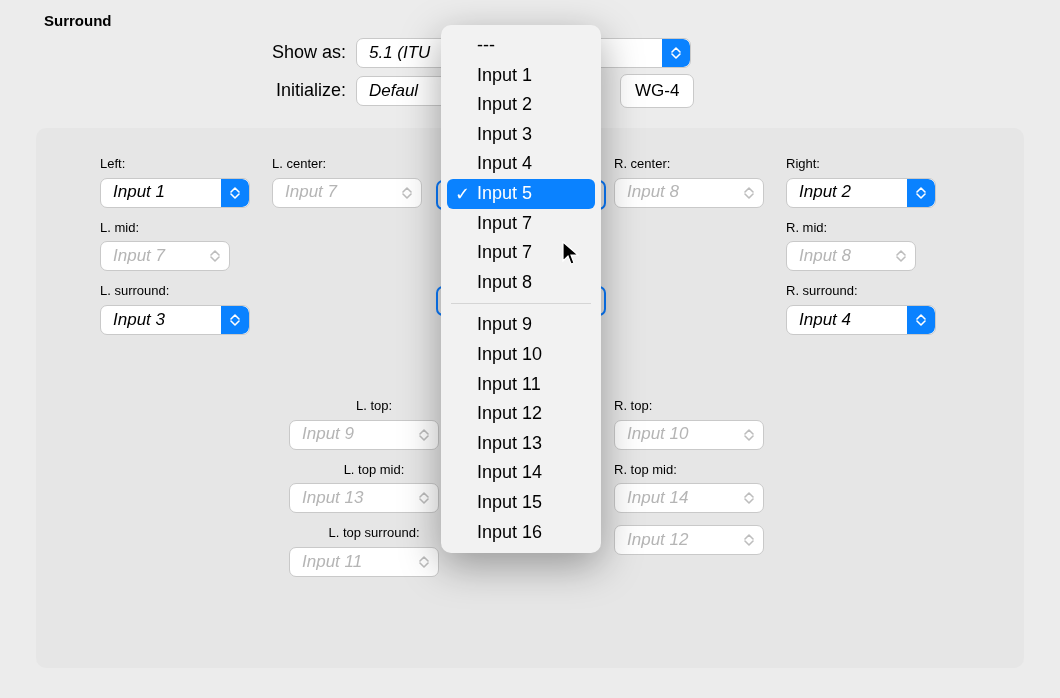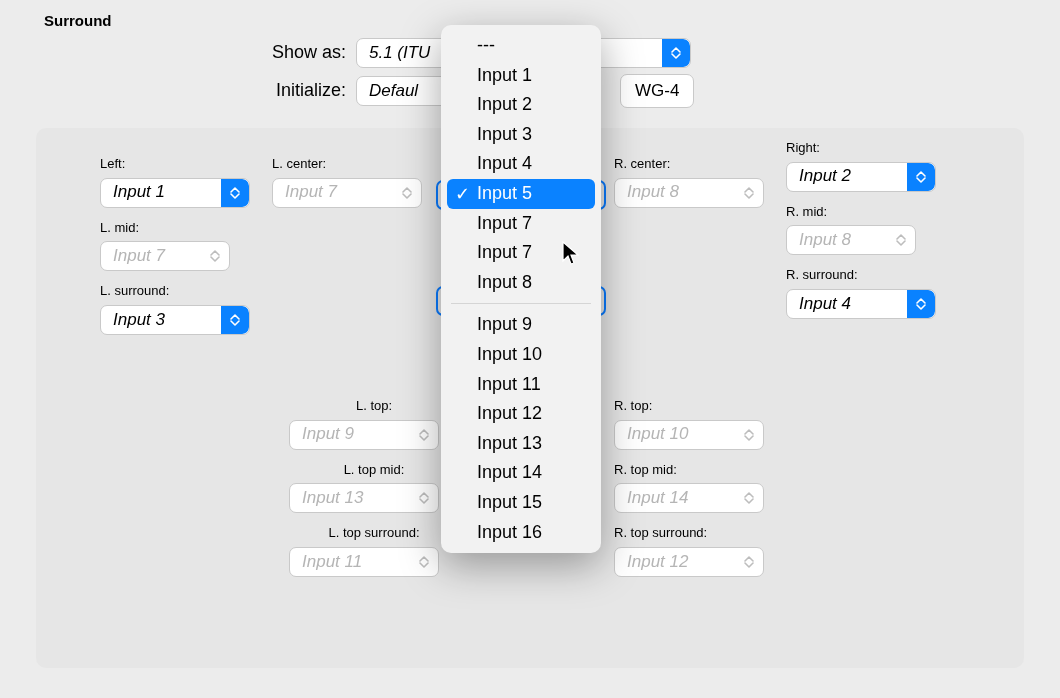--- a/index.html
+++ b/index.html
@@ -253,36 +253,35 @@
             <svg width="10" height="6" viewBox="0 0 10 6">
                 <path d="M1 5 L5 1 L9 5" stroke="#bdbdbd" stroke-width="1.6" fill="none" stroke-linecap="round" stroke-linejoin="round"></path>
               </svg>
             <svg width="10" height="6" viewBox="0 0 10 6">
                 <path d="M1 1 L5 5 L9 1" stroke="#bdbdbd" stroke-width="1.6" fill="none" stroke-linecap="round" stroke-linejoin="round"></path>
               </svg>
           </span>
         </div>
       </div>
       <div class="field">
-        <span class="lbl2" style="white-space:nowrap">R. top surround:</span>
         <div class="popup disabled" style="width:150px">
           <span>Input 12</span>
           <span class="arrows">
             <svg width="10" height="6" viewBox="0 0 10 6">
                 <path d="M1 5 L5 1 L9 5" stroke="#bdbdbd" stroke-width="1.6" fill="none" stroke-linecap="round" stroke-linejoin="round"></path>
               </svg>
             <svg width="10" height="6" viewBox="0 0 10 6">
                 <path d="M1 1 L5 5 L9 1" stroke="#bdbdbd" stroke-width="1.6" fill="none" stroke-linecap="round" stroke-linejoin="round"></path>
               </svg>
           </span>
         </div>
       </div>
     </div>
 
-    <div class="col" style="left:750px;top:12px;">
+    <div class="col" style="left:750px;top:28px;">
       <div class="field">
         <span class="lbl2">Right:</span>
         <div class="popup" style="width:150px">
           <span>Input 2</span>
           <span class="arrows blue">
             <svg width="10" height="6" viewBox="0 0 10 6">
                 <path d="M1 5 L5 1 L9 5" stroke="#fff" stroke-width="1.6" fill="none" stroke-linecap="round" stroke-linejoin="round"></path>
               </svg>
             <svg width="10" height="6" viewBox="0 0 10 6">
                 <path d="M1 1 L5 5 L9 1" stroke="#fff" stroke-width="1.6" fill="none" stroke-linecap="round" stroke-linejoin="round"></path>

